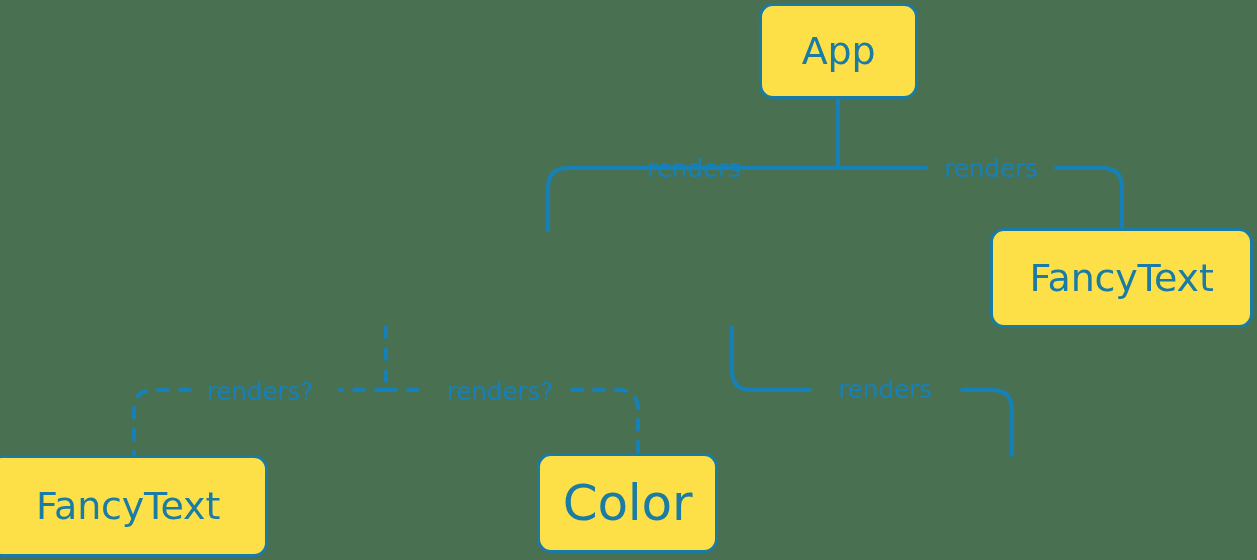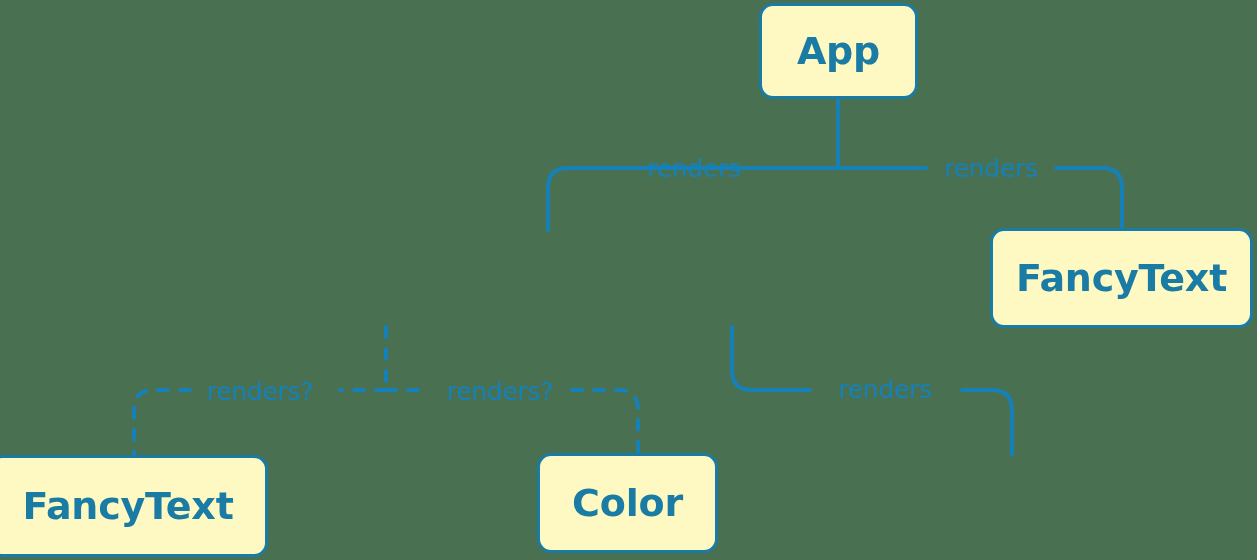--- a/index.html
+++ b/index.html
@@ -22,29 +22,29 @@
   #edge-layer {
     position: absolute;
     top: 0;
     left: 0;
     width: 1257px;
     height: 560px;
   }
   .node-box {
     position: absolute;
     box-sizing: border-box;
-    background: #fef9c3;
+    background: #fde047;
     border: 3px solid #1a7ba4;
     border-radius: 14px;
     display: flex;
     align-items: center;
     justify-content: center;
     color: #1a7ba4;
     font-family: "DejaVu Sans", sans-serif;
-    font-weight: 700;
+    font-weight: 400;
     letter-spacing: -0.2px;
     white-space: nowrap;
     z-index: 2;
   }
   .node-label {
     display: block;
     line-height: 1;
   }
   .edge-label {
     position: absolute;
@@ -88,21 +88,21 @@
 
 
   <div class="node-box" style="left:990px; top:228px; width:263px; height:100px; font-size:38px;">
     <span class="node-label">FancyText</span>
   </div>
 
   <div class="node-box" style="left:-12px; top:455px; width:280px; height:102px; font-size:38px;">
     <span class="node-label">FancyText</span>
   </div>
 
-  <div class="node-box" style="left:537px; top:453px; width:181px; height:100px; font-size:38px;">
+  <div class="node-box" style="left:537px; top:453px; width:181px; height:100px; font-size:50px;">
     <span class="node-label">Color</span>
   </div>
 
 
   <div class="edge-label" style="left:694px; top:168px;">renders</div>
 
   <div class="edge-label" style="left:991px; top:168px;">renders</div>
 
   <div class="edge-label" style="left:260px; top:391px;">renders?</div>
 

